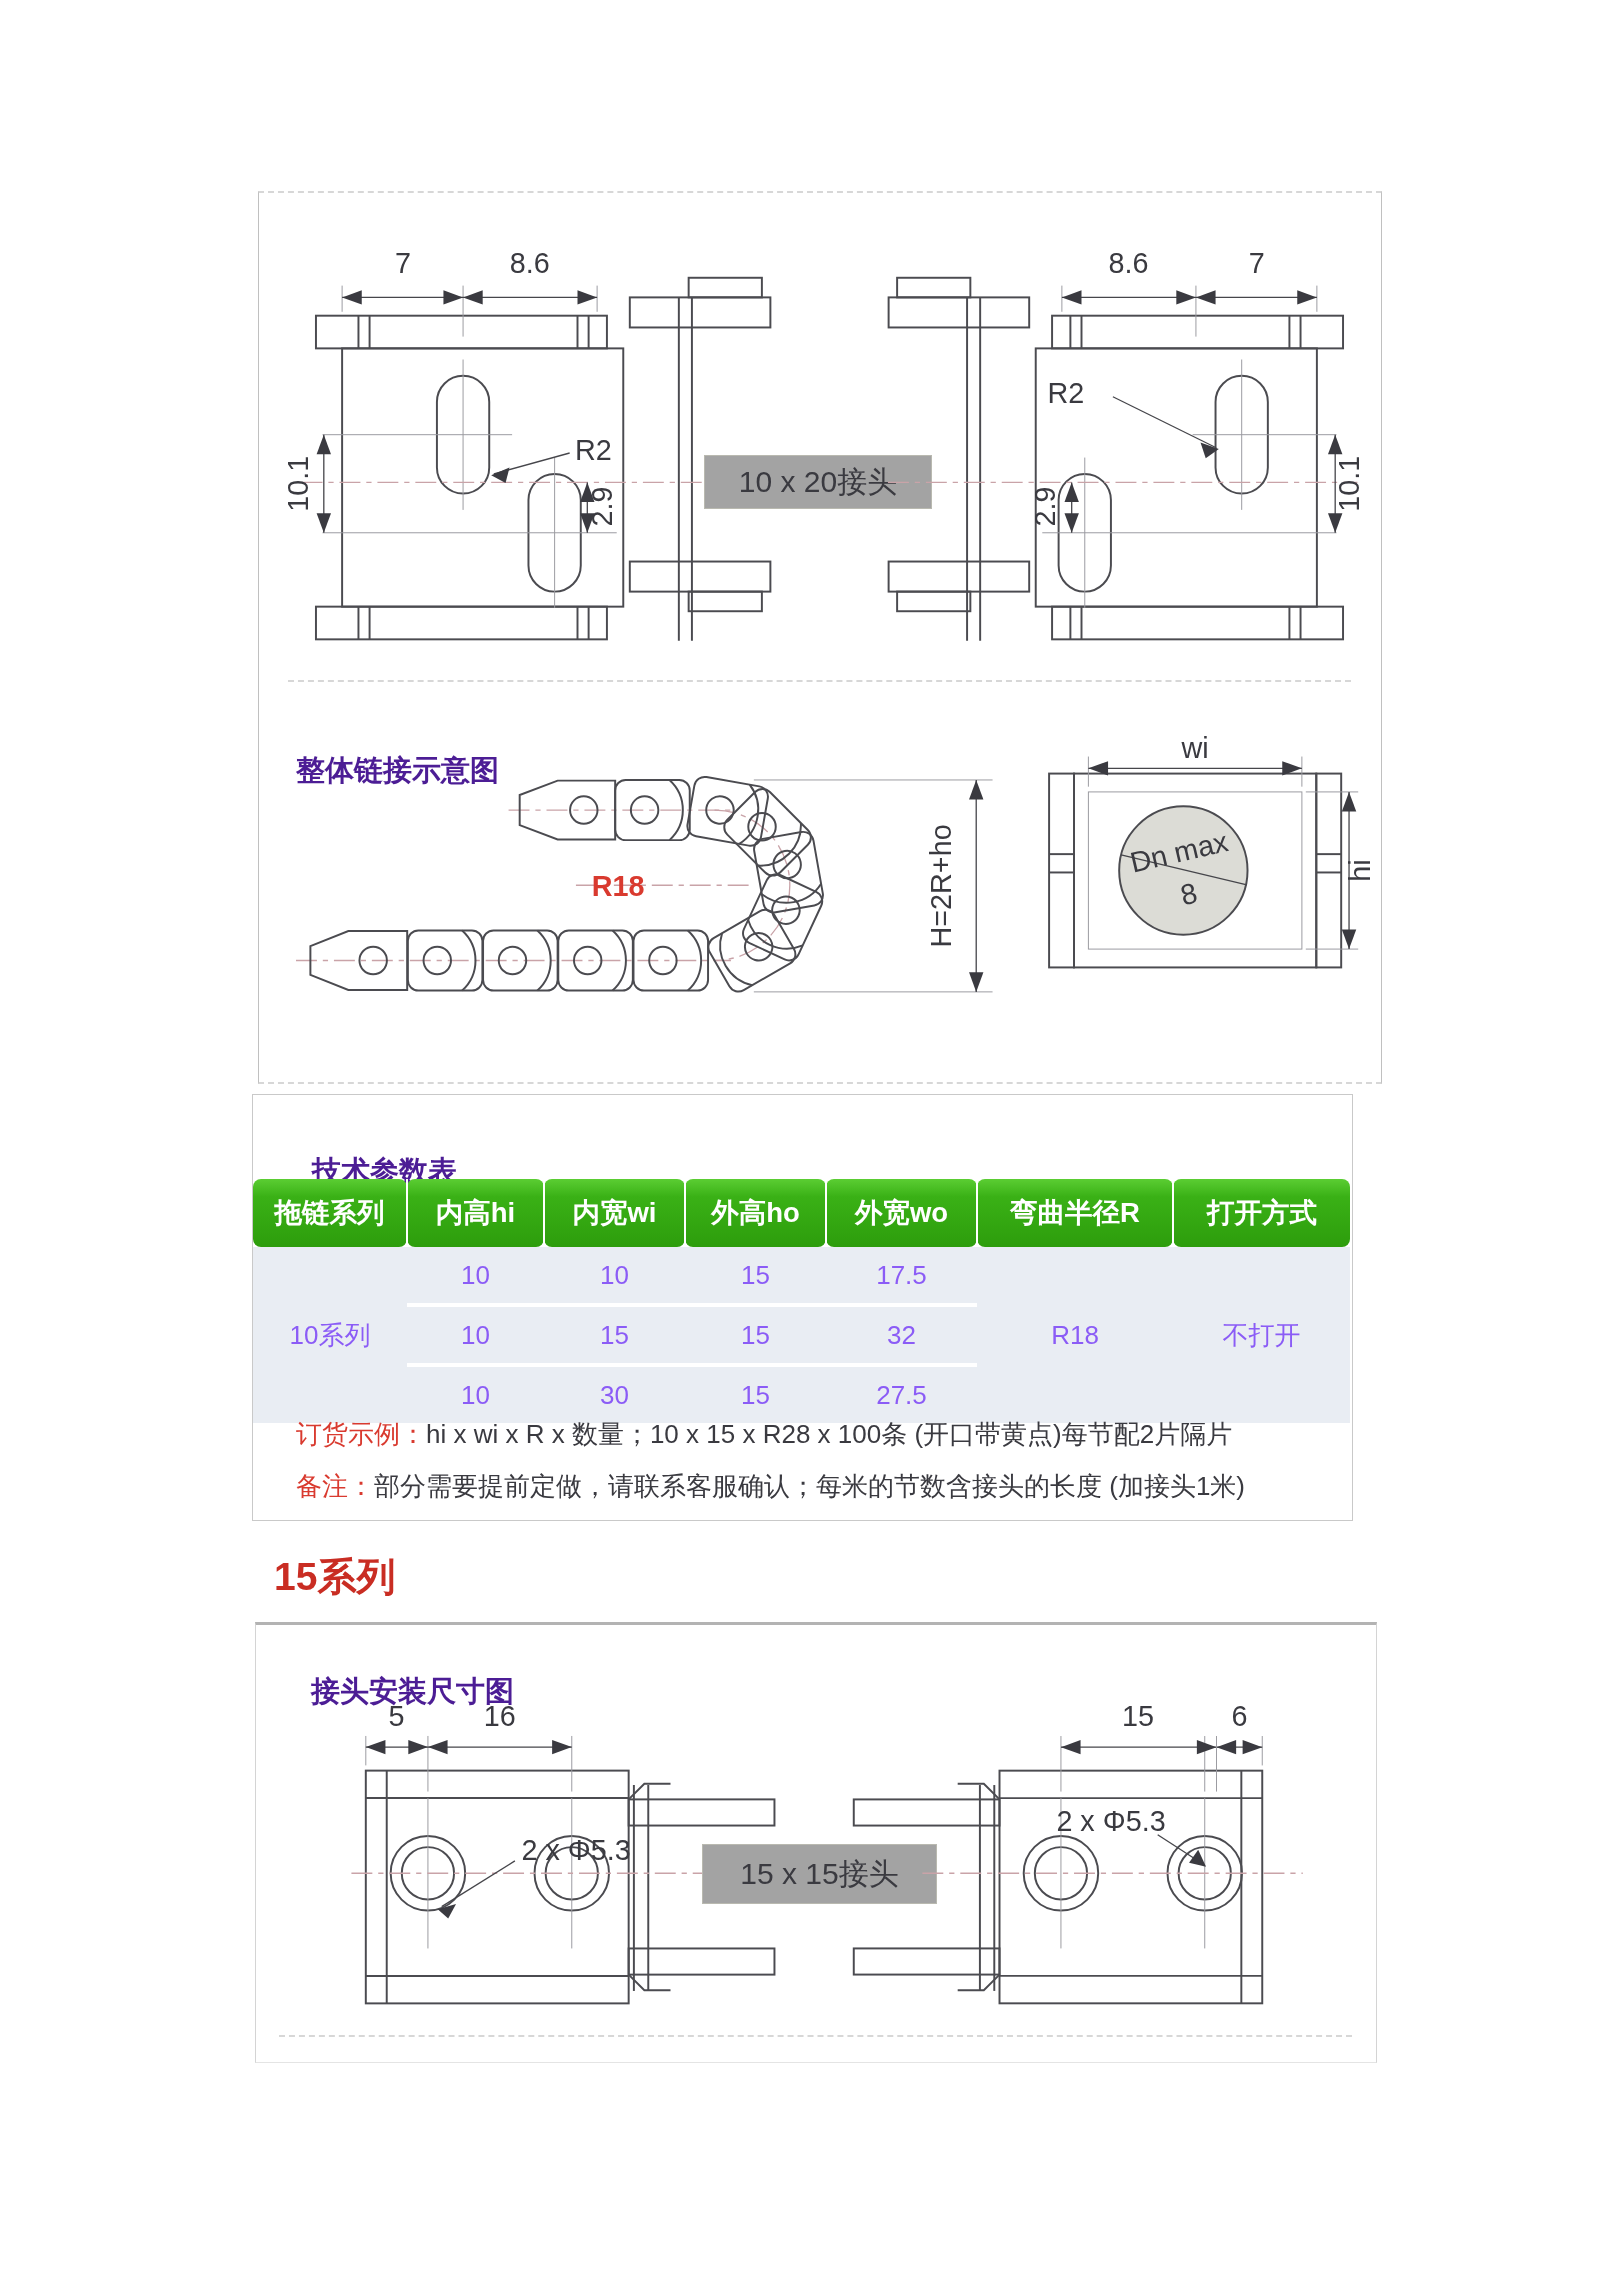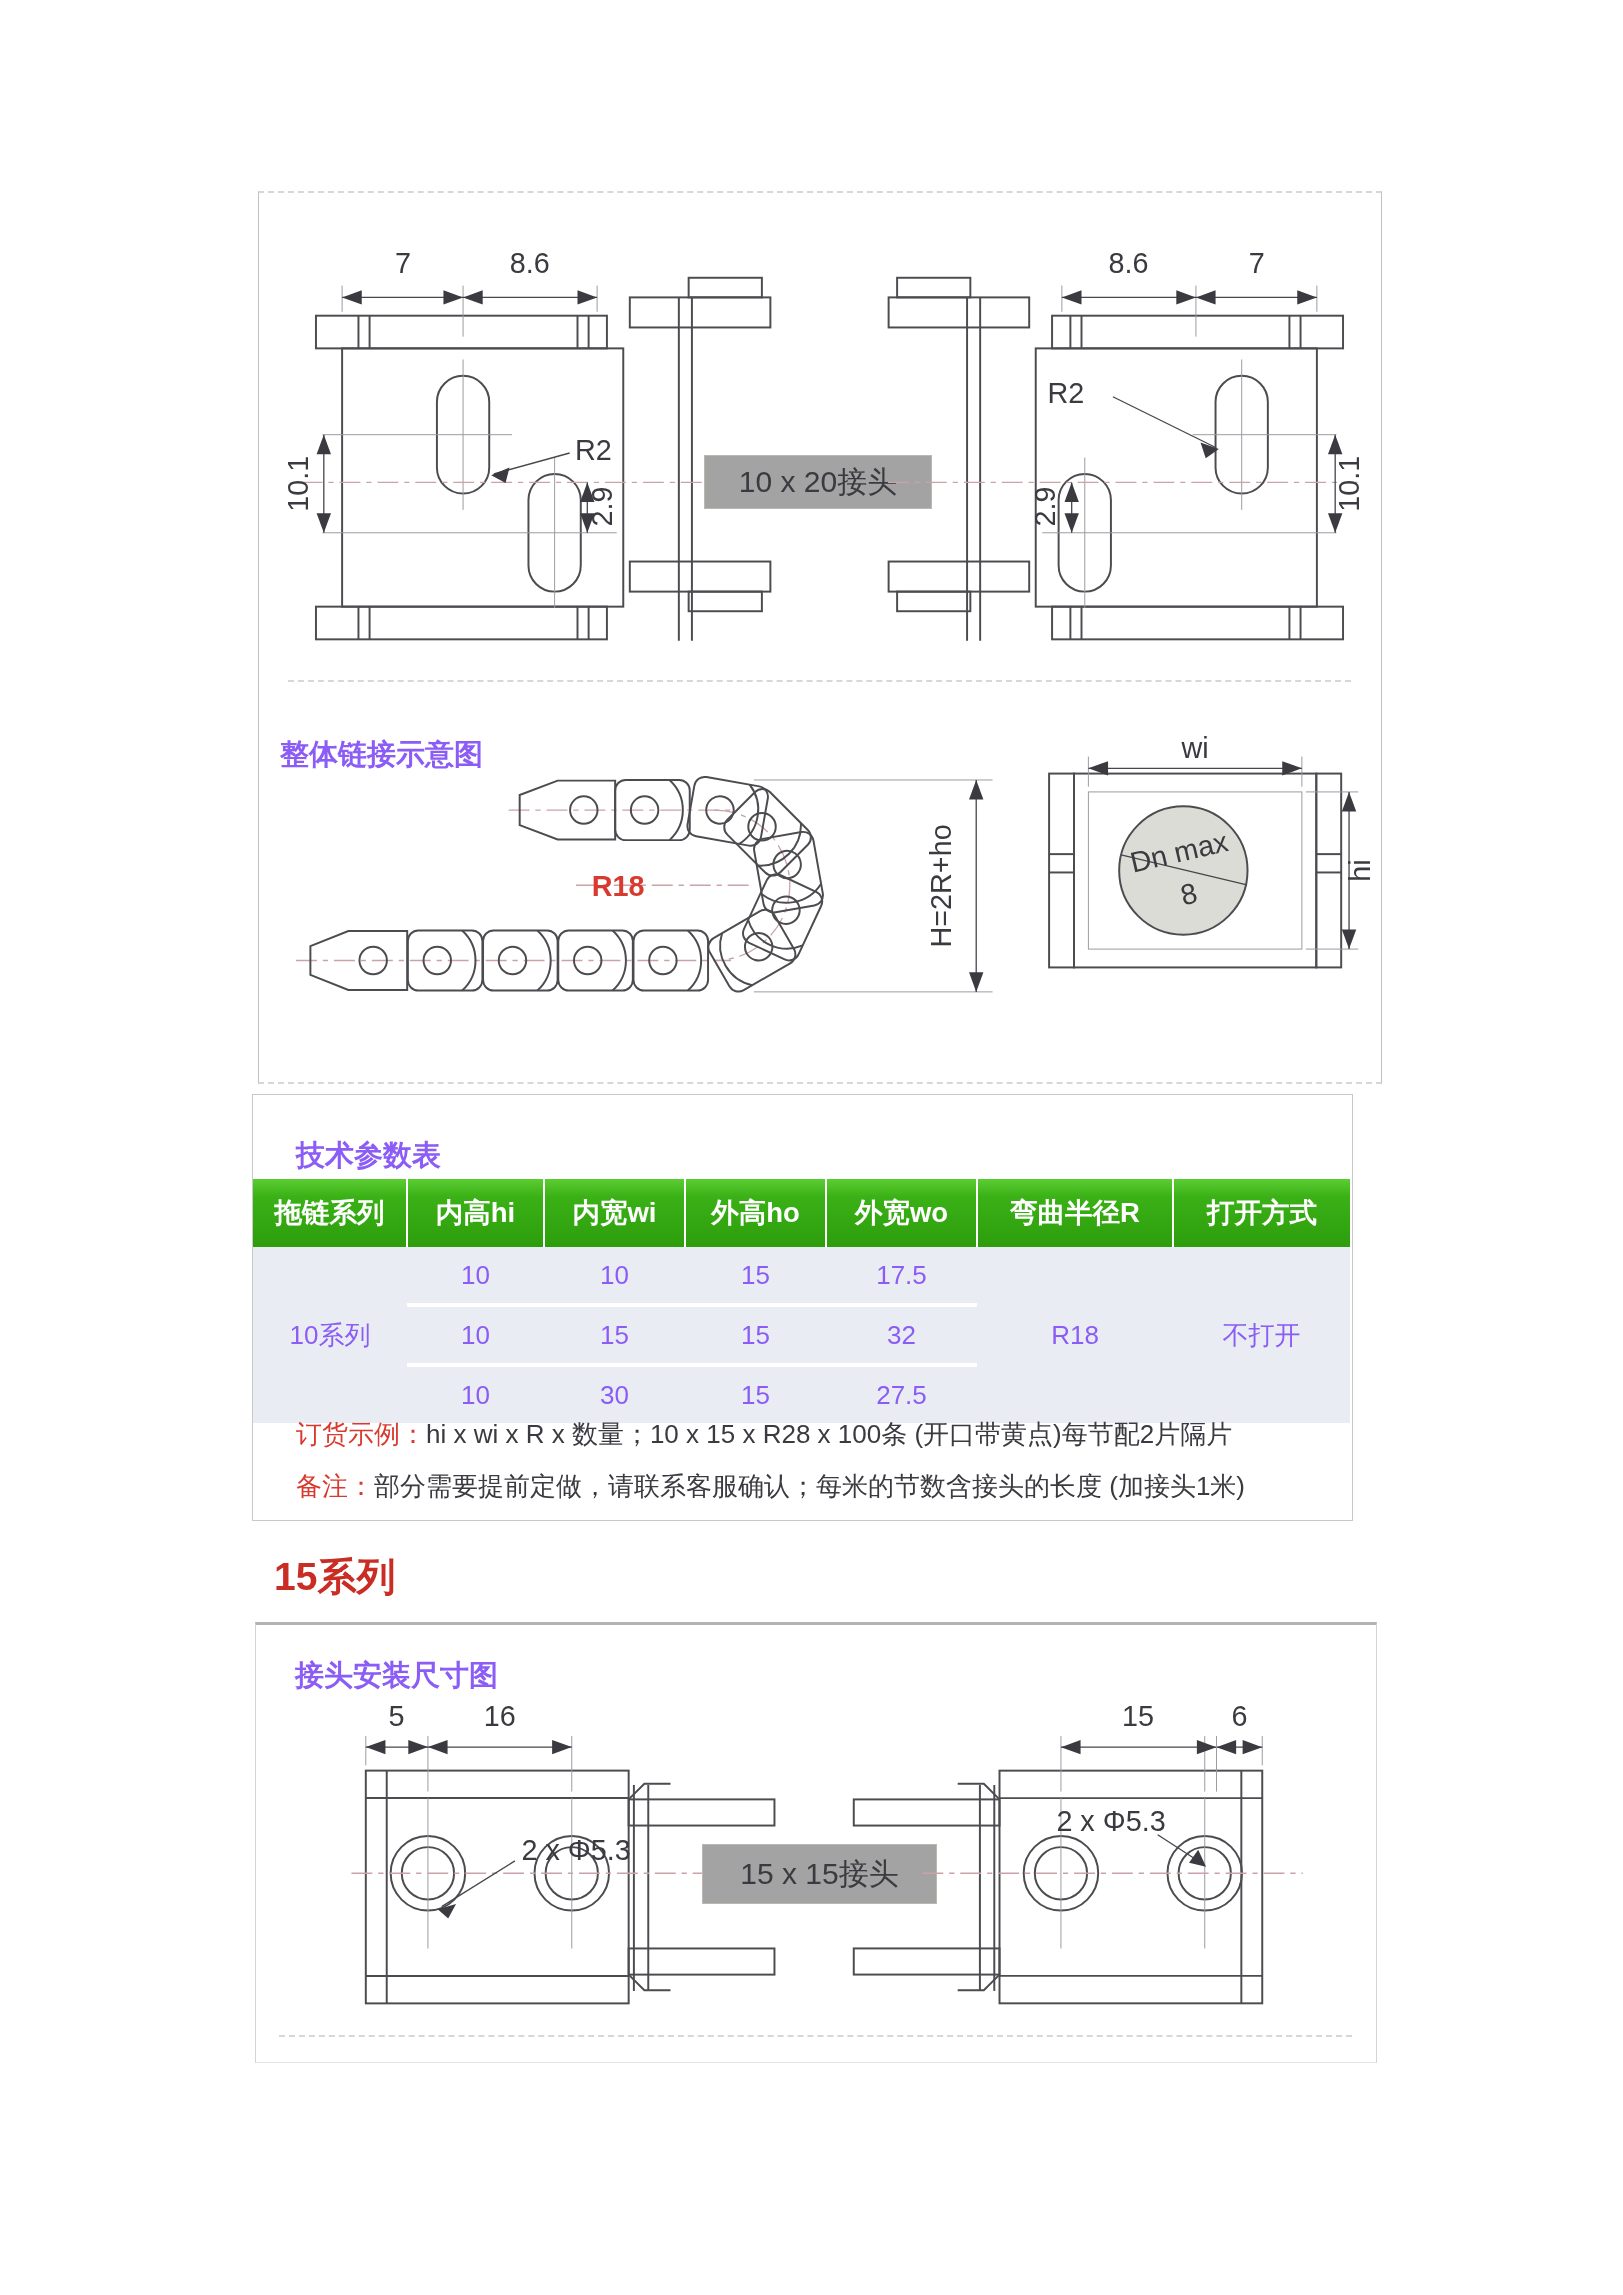--- a/index.html
+++ b/index.html
@@ -6,32 +6,32 @@
   .page{position:relative;width:1623px;height:2295px;background:#ffffff;
         font-family:"Liberation Sans",sans-serif;overflow:hidden;}
   .panel{position:absolute;background:#fff;}
   .panel1{left:258px;top:191px;width:1122px;height:889px;
           border-left:1.3px solid #c0c0c0;border-right:1.3px solid #c0c0c0;
           border-top:2px dashed #d7d7d7;border-bottom:2px dashed #d7d7d7;}
   .panel2{left:252px;top:1094px;width:1099px;height:425px;border:1.3px solid #c9c9c9;}
   .panel3{left:255px;top:1622px;width:1120px;height:437px;
           border-top:3.3px solid #b3b3b3;border-left:1.3px solid #d4d4d4;
           border-right:1.3px solid #d4d4d4;border-bottom:1.3px solid #e4e4e4;}
-  .red-title{position:absolute;margin:0;color:#8b5cf6;font-size:29px;font-weight:bold;}
+  .red-title{position:absolute;margin:16px;color:#4c1d95;font-size:29px;font-weight:bold;}
   .series-heading{position:absolute;left:274px;top:1550px;margin:0;color:#c92d23;
                   font-size:39px;font-weight:bold;}
   .joint-label{position:absolute;display:flex;align-items:center;justify-content:center;
                background:#a3a3a3;border:1.3px solid #b9b9b0;color:#3a3a40;font-size:30px;}
   .dash-sep{position:absolute;border-top:2px dashed #d7d7d7;}
   .note{position:absolute;margin:0;color:#2e2e34;font-size:27.5px;}
   .order-line{position:absolute;margin:0;font-size:26px;color:#3a3a40;}
   .order-line .red{color:#d93a2f;}
   table.spec{position:absolute;left:0;top:84px;width:1097px;border-collapse:collapse;table-layout:fixed;}
   .spec th{background:linear-gradient(180deg,#5bcd33 0%,#3ab116 26%,#2d9d0c 100%);
-           color:#fff;font-size:27.5px;font-weight:bold;height:68px;border-right:2.6px solid #fff;padding:0;}
+           color:#fff;font-size:27.5px;font-weight:bold;height:68px;border-right:2.6px solid #fff;padding:0;border-radius:8px;}
   .spec th:last-child{border-right:none;}
   .spec td{background:#e9edf3;text-align:center;font-size:26px;color:#8b5cf6;height:56px;padding:0;}
   .spec td.gap{border-bottom:4.6px solid #fff;}
   
   svg{position:absolute;overflow:visible;}
   .ln{stroke:#4b4b50;stroke-width:3;fill:none;}
   .tn{stroke:#9a9aa0;stroke-width:1.5;fill:none;}
   .cl{stroke:#c9a3a8;stroke-width:2;fill:none;stroke-dasharray:32 9 8 9;}
   .dm{stroke:#46464b;stroke-width:2;fill:none;}
   .ar{fill:#3a3a40;stroke:none;}

